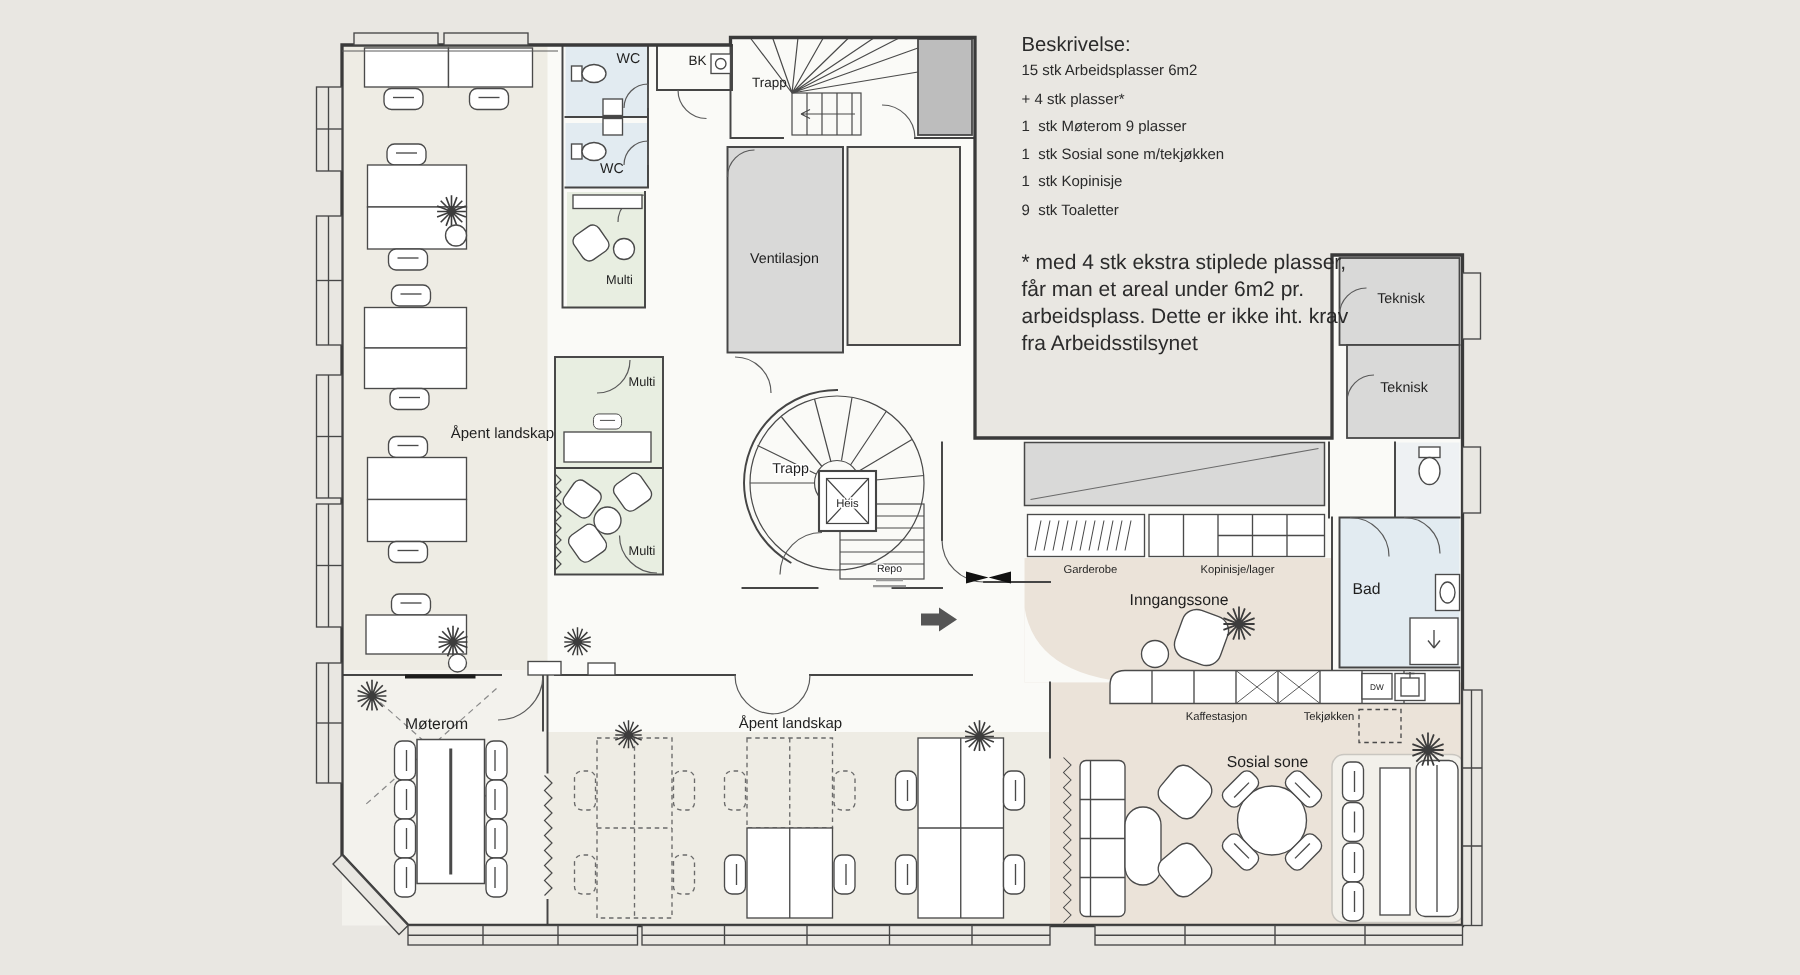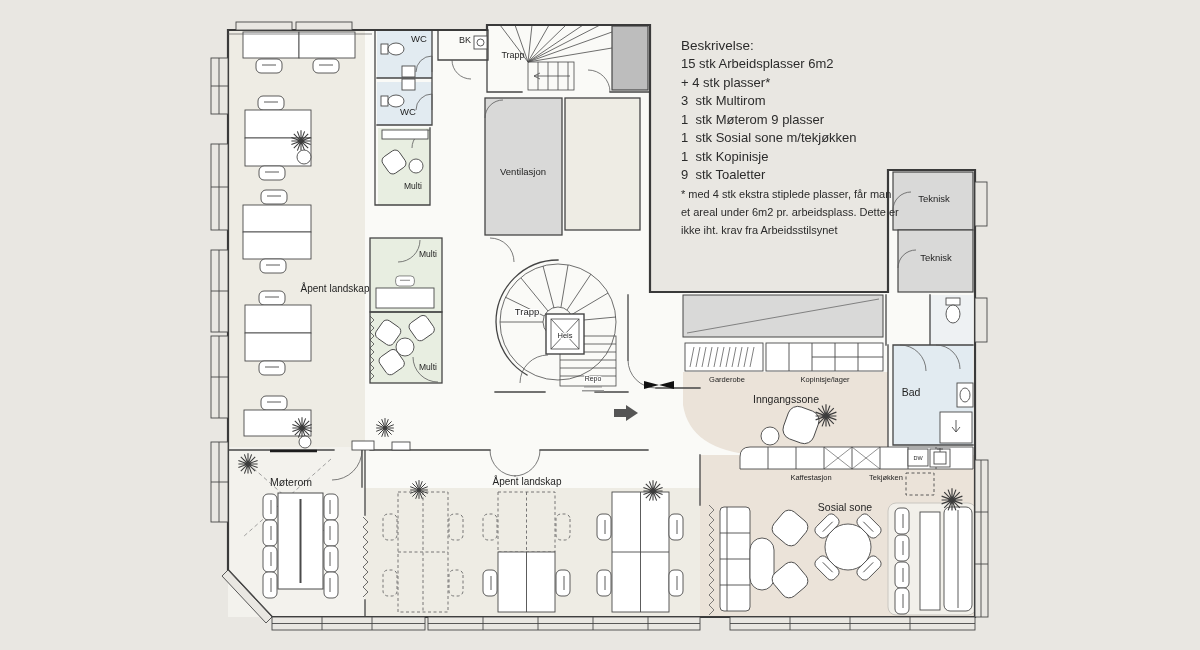--- a/index.html
+++ b/index.html
@@ -3,23 +3,23 @@
 <meta charset="utf-8">
 <style>
   html,body{margin:0;padding:0;}
   body{width:1200px;height:650px;overflow:hidden;background:#e9e7e2;
        font-family:"Liberation Sans", sans-serif;}
   #stage{position:relative;width:1200px;height:650px;}
   #plan-svg{position:absolute;left:0;top:0;}
   #plan-svg text{font-family:"Liberation Sans", sans-serif;fill:#1f1f1f;}
   #plan-svg text.halo{paint-order:stroke;stroke:#ffffff;stroke-width:2px;}
   .desc{position:absolute;left:681px;top:20px;width:235px;color:#2b2b2b;}
-  .desc-title{font-size:13.5px;line-height:19px;margin-top:16px;}
-  .desc-item{font-size:13px;line-height:18.5px;white-space:pre;}
-  .desc-note{font-size:11px;line-height:18px;width:218px;}
+  .desc-title{font-size:13.5px;line-height:19px;}
+  .desc-item{font-size:10px;line-height:18.5px;white-space:pre;}
+  .desc-note{font-size:14px;line-height:18px;margin-top:15px;width:218px;}
 </style>
 </head>
 <body>
 
 <div id="stage">
 
 <svg id="plan-svg" width="1200" height="650" viewBox="0 0 1200 650">
   <defs>
     <g id="plant" stroke="#3c3c3c" stroke-width="0.9" fill="none">
       <path d="M0,-9 L0,8 M-8,0 L8,0 M-6,-6 L6,6 M-6,6 L6,-6 M-8,-3 L8,3 M-8,3 L8,-3 M-3,-8 L3,8 M3,-8 L-3,8"></path>
@@ -332,21 +332,20 @@
     <text x="886" y="480" font-size="7.5">Tekjøkken</text>
     <text x="918" y="460" font-size="5.5">DW</text>
     <text x="845" y="511" font-size="10.5">Sosial sone</text>
   </g>
 </svg>
 
 <div class="desc">
   <div class="desc-title">Beskrivelse:</div>
   <div class="desc-item">15 stk Arbeidsplasser 6m2</div>
   <div class="desc-item">+ 4 stk plasser*</div>
-  <div class="desc-item">3  stk Multirom</div>
   <div class="desc-item">1  stk Møterom 9 plasser</div>
   <div class="desc-item">1  stk Sosial sone m/tekjøkken</div>
   <div class="desc-item">1  stk Kopinisje</div>
   <div class="desc-item">9  stk Toaletter</div>
   <div class="desc-note">* med 4 stk ekstra stiplede plasser, får man et areal under 6m2 pr. arbeidsplass. Dette er ikke iht. krav fra Arbeidsstilsynet</div>
 </div>
 
 </div>
 
 </body></html>

